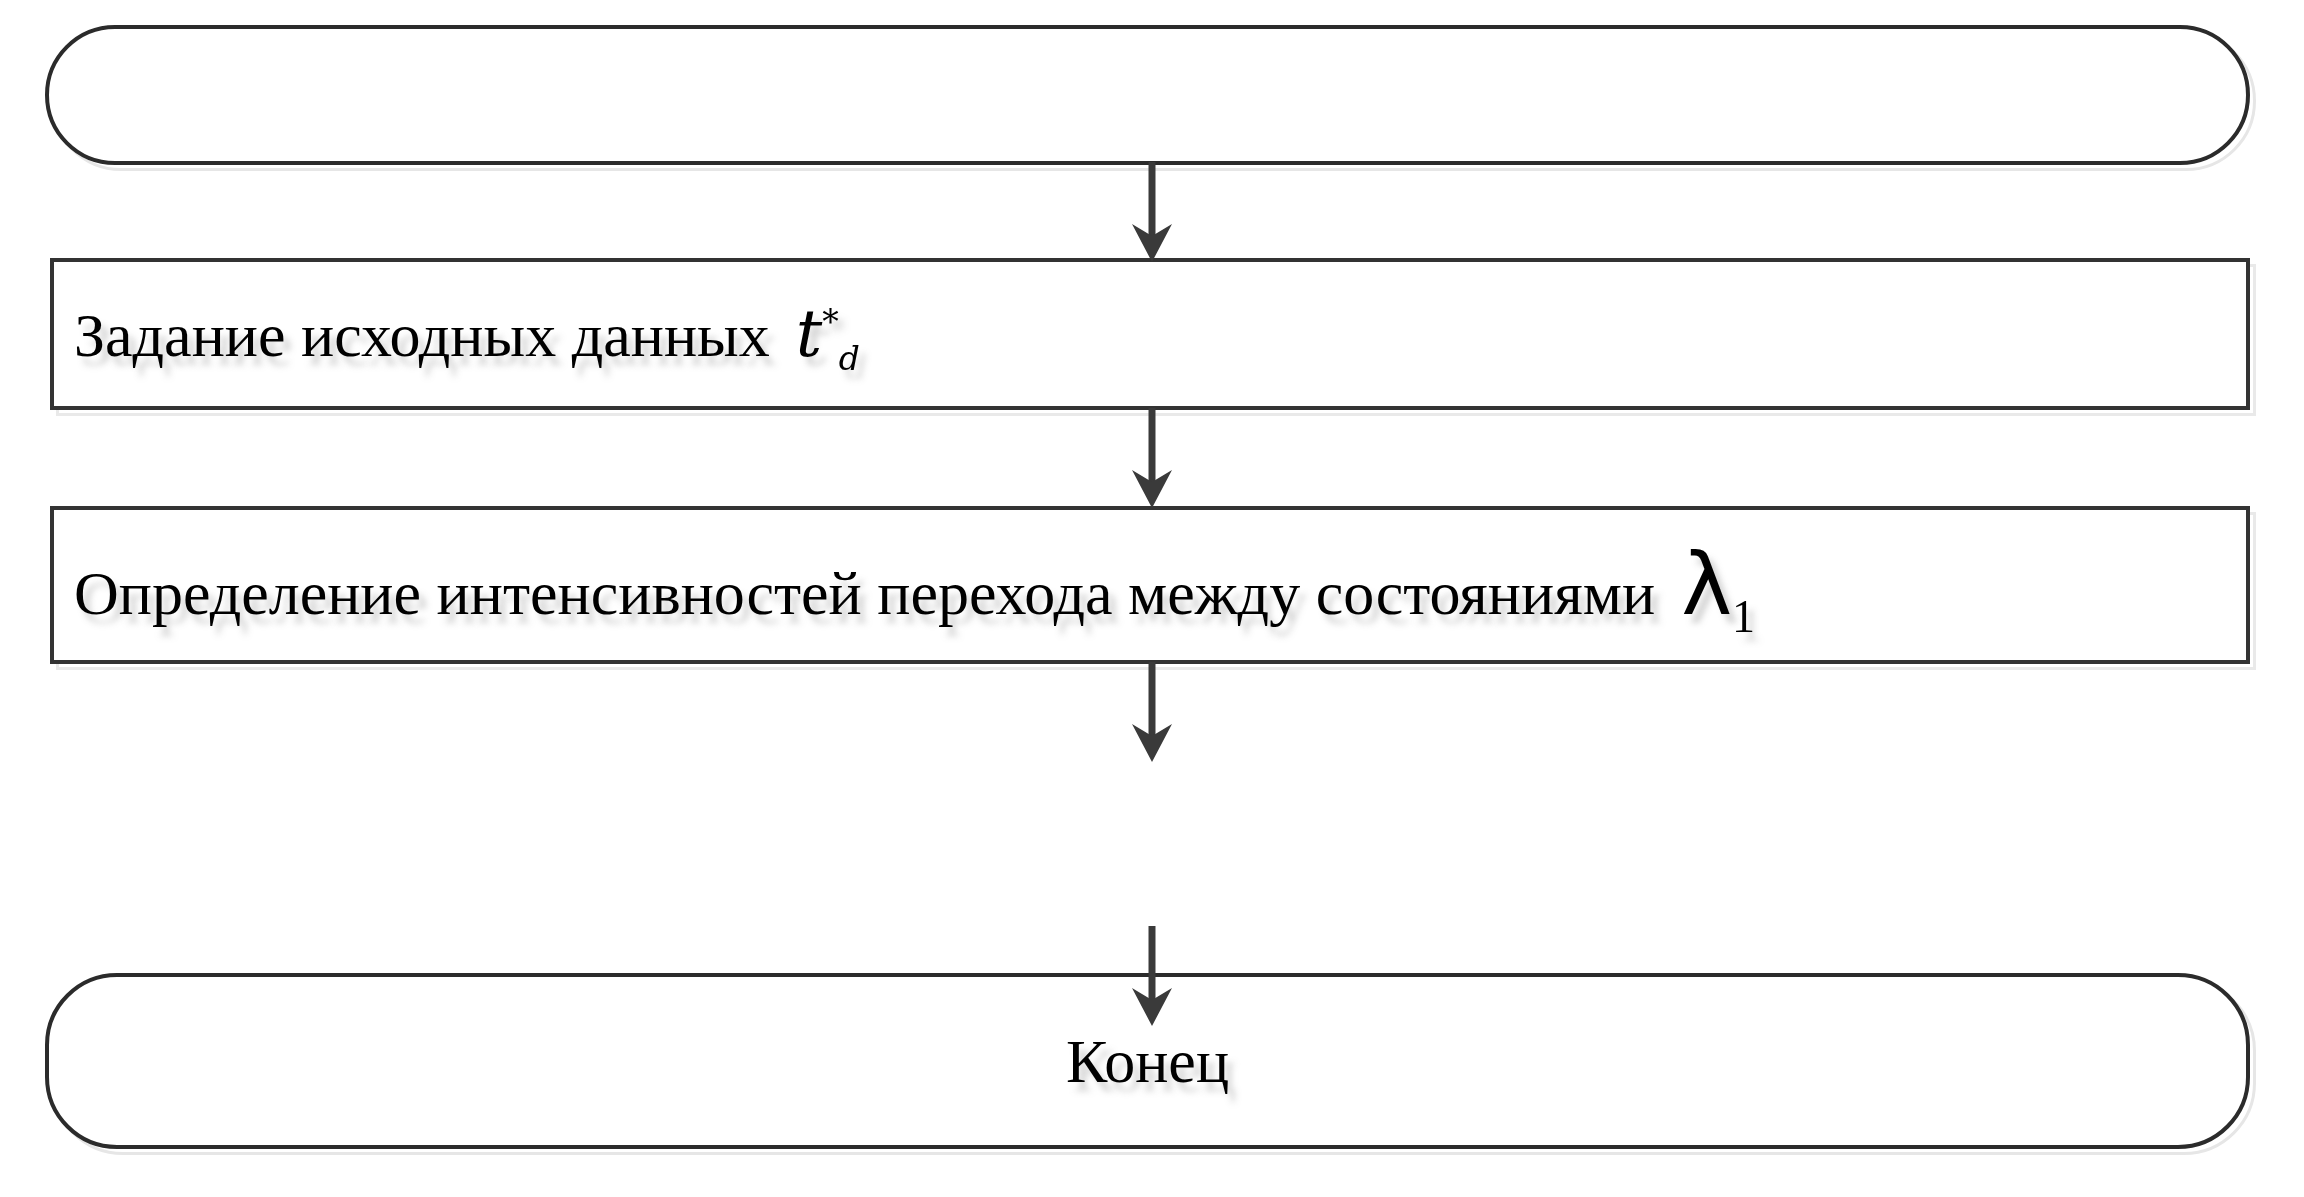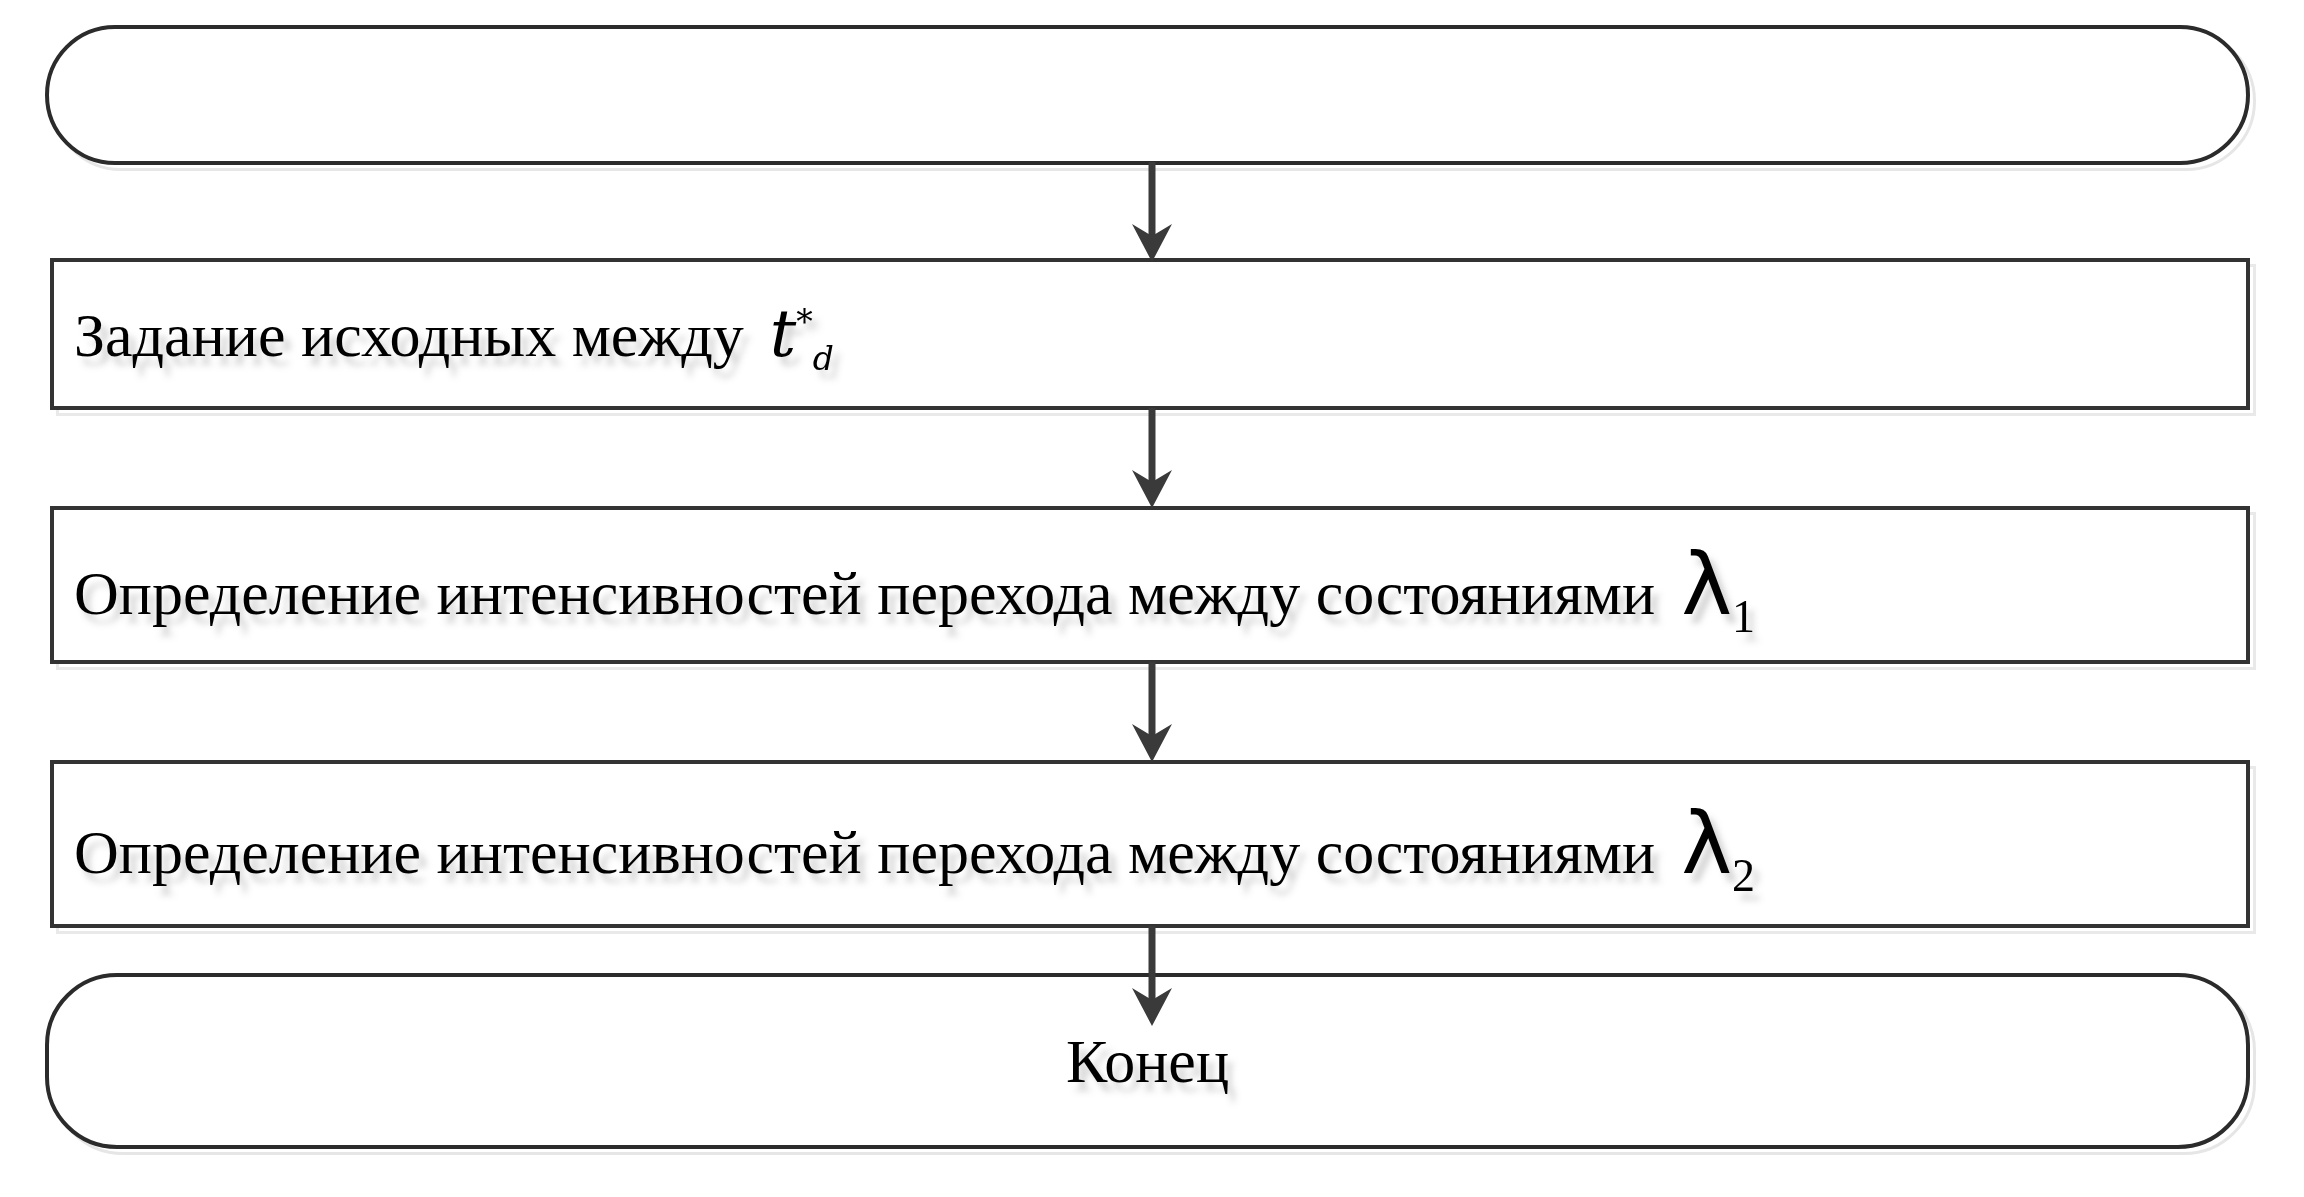--- a/index.html
+++ b/index.html
@@ -144,21 +144,21 @@
     <svg width="48" height="102" viewBox="0 0 48 102">
       <line x1="24" y1="0" x2="24" y2="78" stroke="#3a3a3a" stroke-width="7"></line>
       <path d="M 4 62 L 24 100 L 44 62 L 24 74 Z" fill="#3a3a3a"></path>
     </svg>
   </div>
 
   <div class="node process" style="left:50px; top:258px; width:2200px; height:152px;">
     <span class="shadow-layer"></span>
     <span class="frame"></span>
     <span class="label">
-      <span>Задание исходных между</span><span class="nbsp-gap"></span><span class="mathvar"><span>t</span><span class="sup">*</span><span class="sub">d</span></span>
+      <span>Задание исходных данных</span><span class="nbsp-gap"></span><span class="mathvar"><span>t</span><span class="sup">*</span><span class="sub">d</span></span>
     </span>
   </div>
 
   <div class="connector" style="left:1128px; top:408px;">
     <svg width="48" height="102" viewBox="0 0 48 102">
       <line x1="24" y1="0" x2="24" y2="78" stroke="#3a3a3a" stroke-width="7"></line>
       <path d="M 4 62 L 24 100 L 44 62 L 24 74 Z" fill="#3a3a3a"></path>
     </svg>
   </div>
 
@@ -170,27 +170,20 @@
     </span>
   </div>
 
   <div class="connector" style="left:1128px; top:662px;">
     <svg width="48" height="102" viewBox="0 0 48 102">
       <line x1="24" y1="0" x2="24" y2="78" stroke="#3a3a3a" stroke-width="7"></line>
       <path d="M 4 62 L 24 100 L 44 62 L 24 74 Z" fill="#3a3a3a"></path>
     </svg>
   </div>
 
-  <div class="node process" style="left:50px; top:760px; width:2200px; height:168px;">
-    <span class="shadow-layer"></span>
-    <span class="frame"></span>
-    <span class="label">
-      <span>Определение интенсивностей перехода между состояниями</span><span class="nbsp-gap"></span><span class="lambda"><span>λ</span><span class="lambda-sub">2</span></span>
-    </span>
-  </div>
 
   <div class="connector" style="left:1128px; top:926px;">
     <svg width="48" height="102" viewBox="0 0 48 102">
       <line x1="24" y1="0" x2="24" y2="78" stroke="#3a3a3a" stroke-width="7"></line>
       <path d="M 4 62 L 24 100 L 44 62 L 24 74 Z" fill="#3a3a3a"></path>
     </svg>
   </div>
 
   <div class="node terminator" style="left:45px; top:973px; width:2205px; height:176px;">
     <span class="shadow-layer"></span>

